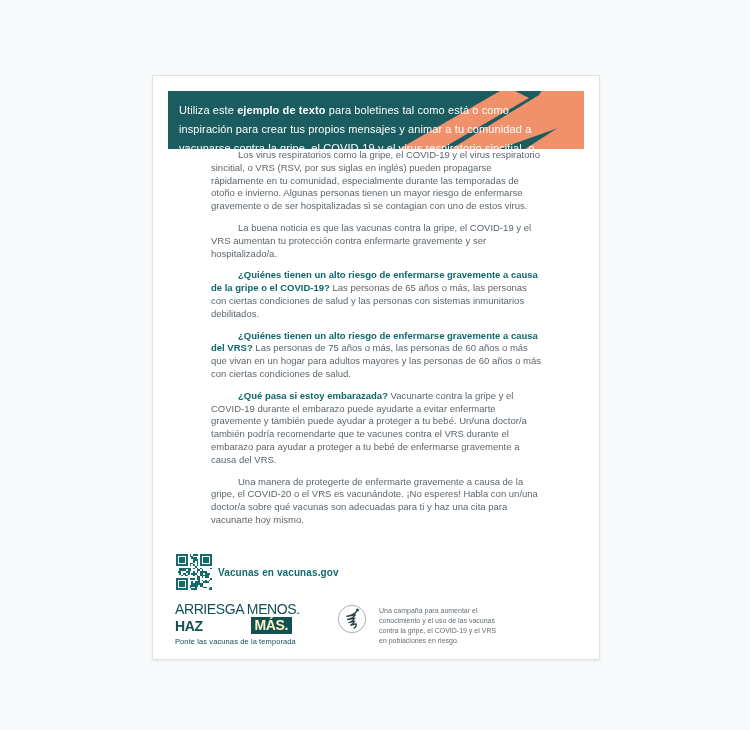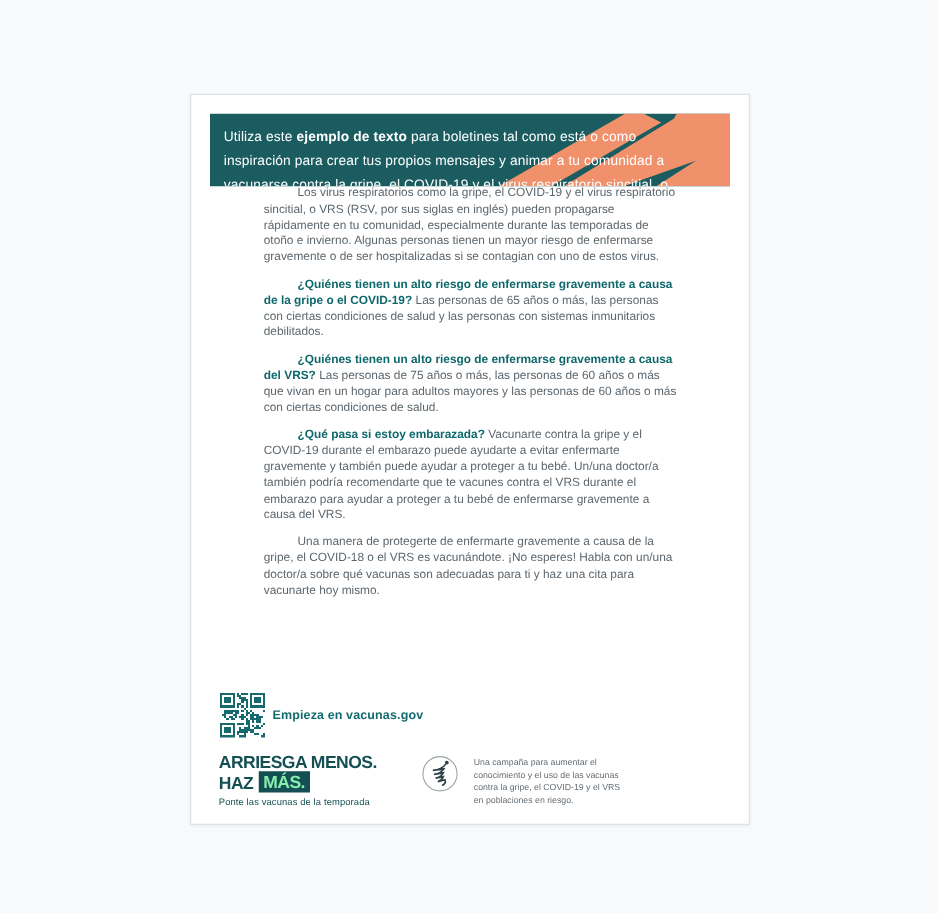--- a/index.html
+++ b/index.html
@@ -35,23 +35,23 @@
   .copy p .lead { font-weight:bold; color:#0e686b;margin-left:27px; }
 
   
   .qr-row { position:absolute; left:23px; top:478px; display:flex; align-items:center; }
   .qr-box { width:36px; height:36px; }
   .qr-label { margin-left:6px; font-size:10px; font-weight:bold; color:#126b6e; letter-spacing:0.1px; }
 
   
   .footer { position:absolute; left:22px; top:526px; width:404px; display:flex; align-items:flex-start; }
   .brandmark { width:152px; }
-  .brand-l1 { font-size:14px; font-weight:700; color:#134f53; letter-spacing:-0.4px; line-height:15px; }
-  .brand-l2 { font-size:14px; font-weight:800; color:#134f53; letter-spacing:-0.4px; line-height:16px; display:flex; align-items:center; }
-  .brand-box { display:inline-block; background:#134f53; color:#86efac; padding:0px 4px 1px 4px; margin-left:4px; }
+  .brand-l1 { font-size:14px; font-weight:400; color:#134f53; letter-spacing:-0.4px; line-height:15px; }
+  .brand-l2 { font-size:14px; font-weight:800; color:#134f53; letter-spacing:-0.4px; line-height:16px; display:flex; align-items:center;gap:44px; }
+  .brand-box { display:inline-block; background:#134f53; color:#fef9c3; padding:0px 4px 1px 4px; margin-left:4px; }
   .brand-tag { margin-top:3px; font-size:7.5px; font-weight:normal; color:#134f53; letter-spacing:0.1px; }
   .hhs { width:30px; height:30px; margin:2px 12px 0 10px; flex:none; }
   .campaign { width:122px; margin-top:4px; font-size:7px; line-height:10px; color:#646d74; }
 </style>
 </head>
 <body>
 
 <div class="canvas">
   <div class="page">
 
@@ -65,24 +65,25 @@
       </svg>
     </div>
 
     <div class="doc-title">
       <div>Vacunas contra la gripe, el COVID-19 y el VRS:</div>
       <div>Razones para vacunarte esta temporada</div>
     </div>
 
     <div class="copy">
       <p><span class="lead"></span><span>Los virus respiratorios como la gripe, el COVID-19 y el virus respiratorio sincitial, o VRS (RSV, por sus siglas en inglés) pueden propagarse rápidamente en tu comunidad, especialmente durante las temporadas de otoño e invierno. Algunas personas tienen un mayor riesgo de enfermarse gravemente o de ser hospitalizadas si se contagian con uno de estos virus.</span></p>
+      <p><span class="lead"></span><span>La buena noticia es que las vacunas contra la gripe, el COVID-19 y el VRS aumentan tu protección contra enfermarte gravemente y ser hospitalizado/a.</span></p>
       <p><span class="lead">¿Quiénes tienen un alto riesgo de enfermarse gravemente a causa de la gripe o el COVID-19?</span><span> Las personas de 65 años o más, las personas con ciertas condiciones de salud y las personas con sistemas inmunitarios debilitados.</span></p>
       <p><span class="lead">¿Quiénes tienen un alto riesgo de enfermarse gravemente a causa del VRS?</span><span> Las personas de 75 años o más, las personas de 60 años o más que vivan en un hogar para adultos mayores y las personas de 60 años o más con ciertas condiciones de salud.</span></p>
       <p><span class="lead">¿Qué pasa si estoy embarazada?</span><span> Vacunarte contra la gripe y el COVID-19 durante el embarazo puede ayudarte a evitar enfermarte gravemente y también puede ayudar a proteger a tu bebé. Un/una doctor/a también podría recomendarte que te vacunes contra el VRS durante el embarazo para ayudar a proteger a tu bebé de enfermarse gravemente a causa del VRS.</span></p>
-      <p><span class="lead"></span><span>Una manera de protegerte de enfermarte gravemente a causa de la gripe, el COVID-18 o el VRS es vacunándote. ¡No esperes! Habla con un/una doctor/a sobre qué vacunas son adecuadas para ti y haz una cita para vacunarte hoy mismo.</span></p>
+      <p><span class="lead"></span><span>Una manera de protegerte de enfermarte gravemente a causa de la gripe, el COVID-20 o el VRS es vacunándote. ¡No esperes! Habla con un/una doctor/a sobre qué vacunas son adecuadas para ti y haz una cita para vacunarte hoy mismo.</span></p>
     </div>
 
     <div class="qr-row">
       <div class="qr-box">
         <svg id="qr-svg" viewBox="0 0 21 21" width="36" height="36" shape-rendering="crispEdges">
             <rect x="0" y="0" width="1" height="1" fill="#166a6e"></rect>
             <rect x="1" y="0" width="1" height="1" fill="#166a6e"></rect>
             <rect x="2" y="0" width="1" height="1" fill="#166a6e"></rect>
             <rect x="3" y="0" width="1" height="1" fill="#166a6e"></rect>
             <rect x="4" y="0" width="1" height="1" fill="#166a6e"></rect>
@@ -294,21 +295,21 @@
             <rect x="16" y="19" width="1" height="1" fill="#166a6e"></rect>
             <rect x="17" y="19" width="1" height="1" fill="#166a6e"></rect>
             <rect x="20" y="19" width="1" height="1" fill="#166a6e"></rect>
             <rect x="9" y="20" width="1" height="1" fill="#166a6e"></rect>
             <rect x="10" y="20" width="1" height="1" fill="#166a6e"></rect>
             <rect x="11" y="20" width="1" height="1" fill="#166a6e"></rect>
             <rect x="19" y="20" width="1" height="1" fill="#166a6e"></rect>
             <rect x="20" y="20" width="1" height="1" fill="#166a6e"></rect>
           </svg>
       </div>
-      <div class="qr-label">Empieza en vacunas.gov</div>
+      <div class="qr-label">Vacunas en vacunas.gov</div>
     </div>
 
     <div class="footer">
       <div class="brandmark">
         <div class="brand-l1">ARRIESGA MENOS.</div>
         <div class="brand-l2">
           <span>HAZ</span>
           <span class="brand-box">MÁS.</span>
         </div>
         <div class="brand-tag">Ponte las vacunas de la temporada</div>

